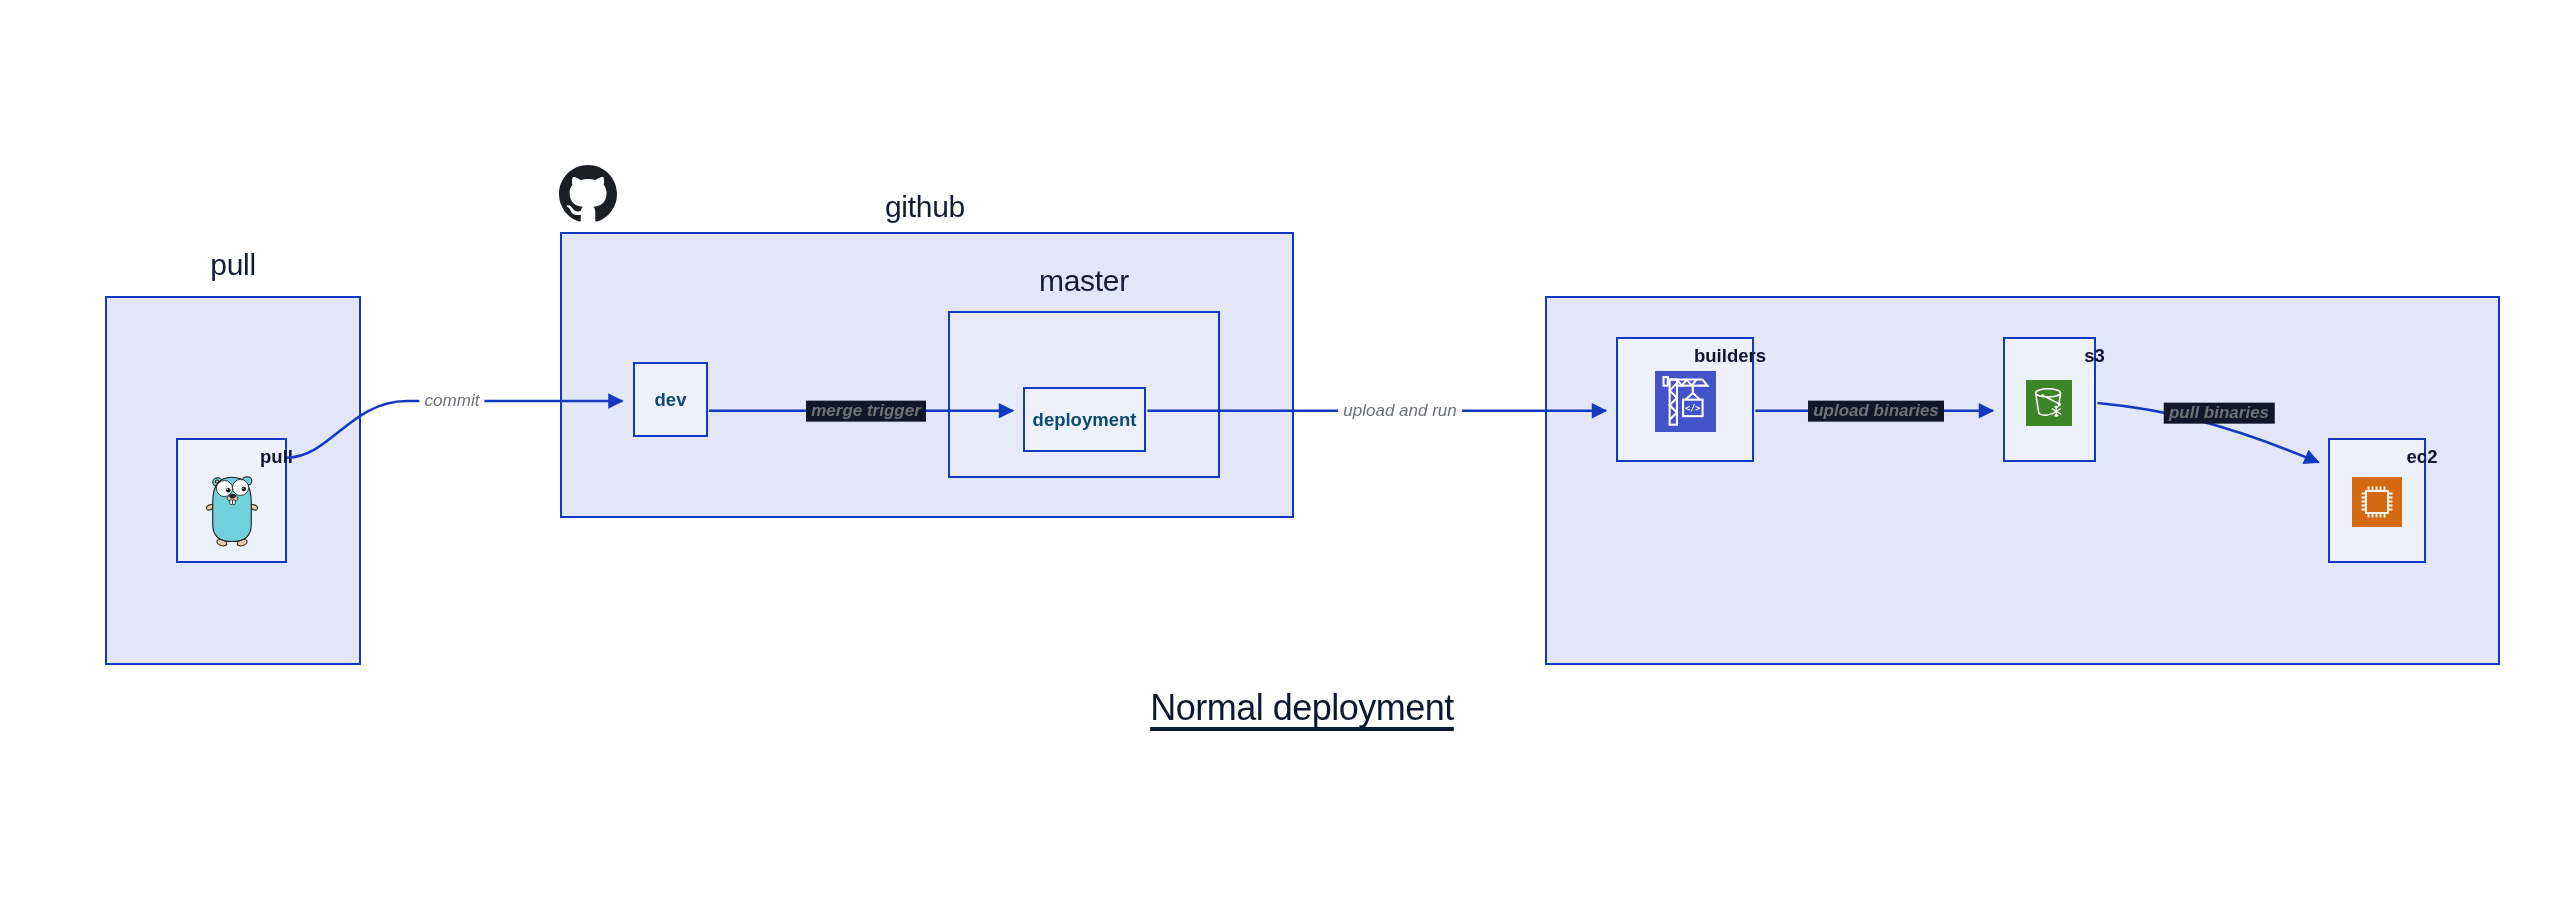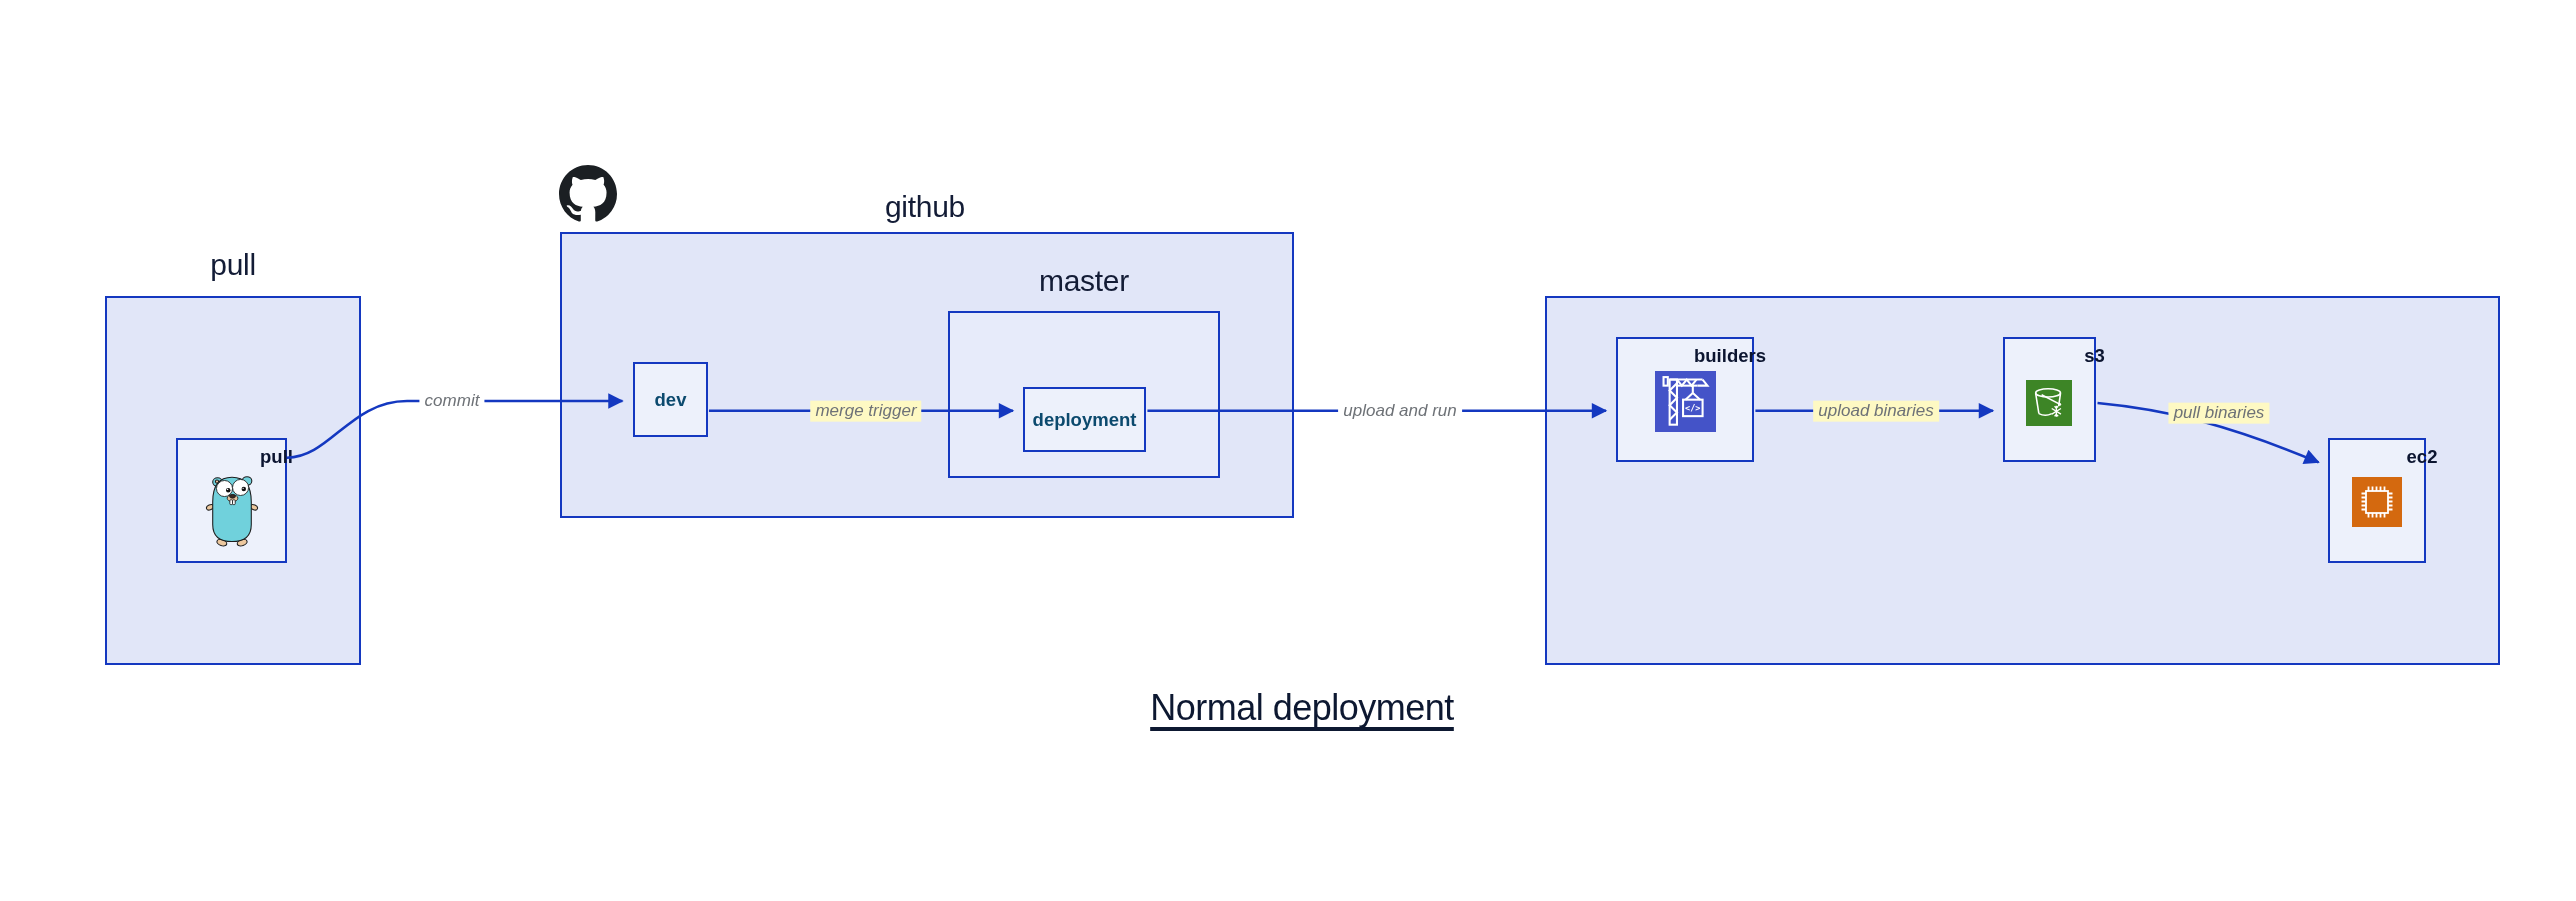--- a/index.html
+++ b/index.html
@@ -52,21 +52,21 @@
     position:absolute;
     transform:translate(-50%,-50%);
     font-style:italic;
     font-size:17px;
     color:#6e7277;
     white-space:nowrap;
     padding:1px 5.2px;
     line-height:1.1;
   }
   .edge-label.on-white{ background:#ffffff; }
-  .edge-label.on-region{ background:#fef9c3; }
+  .edge-label.on-region{ background:#0f172a;font-weight:bold; }
   .diagram-title{
     position:absolute;
     left:1302px; top:687px;
     transform:translateX(-50%);
     font-size:36px;
     letter-spacing:-0.5px;
     color:#0d1831;
     text-decoration:underline;
     text-decoration-thickness:3.6px;
     text-underline-offset:6.7px;

